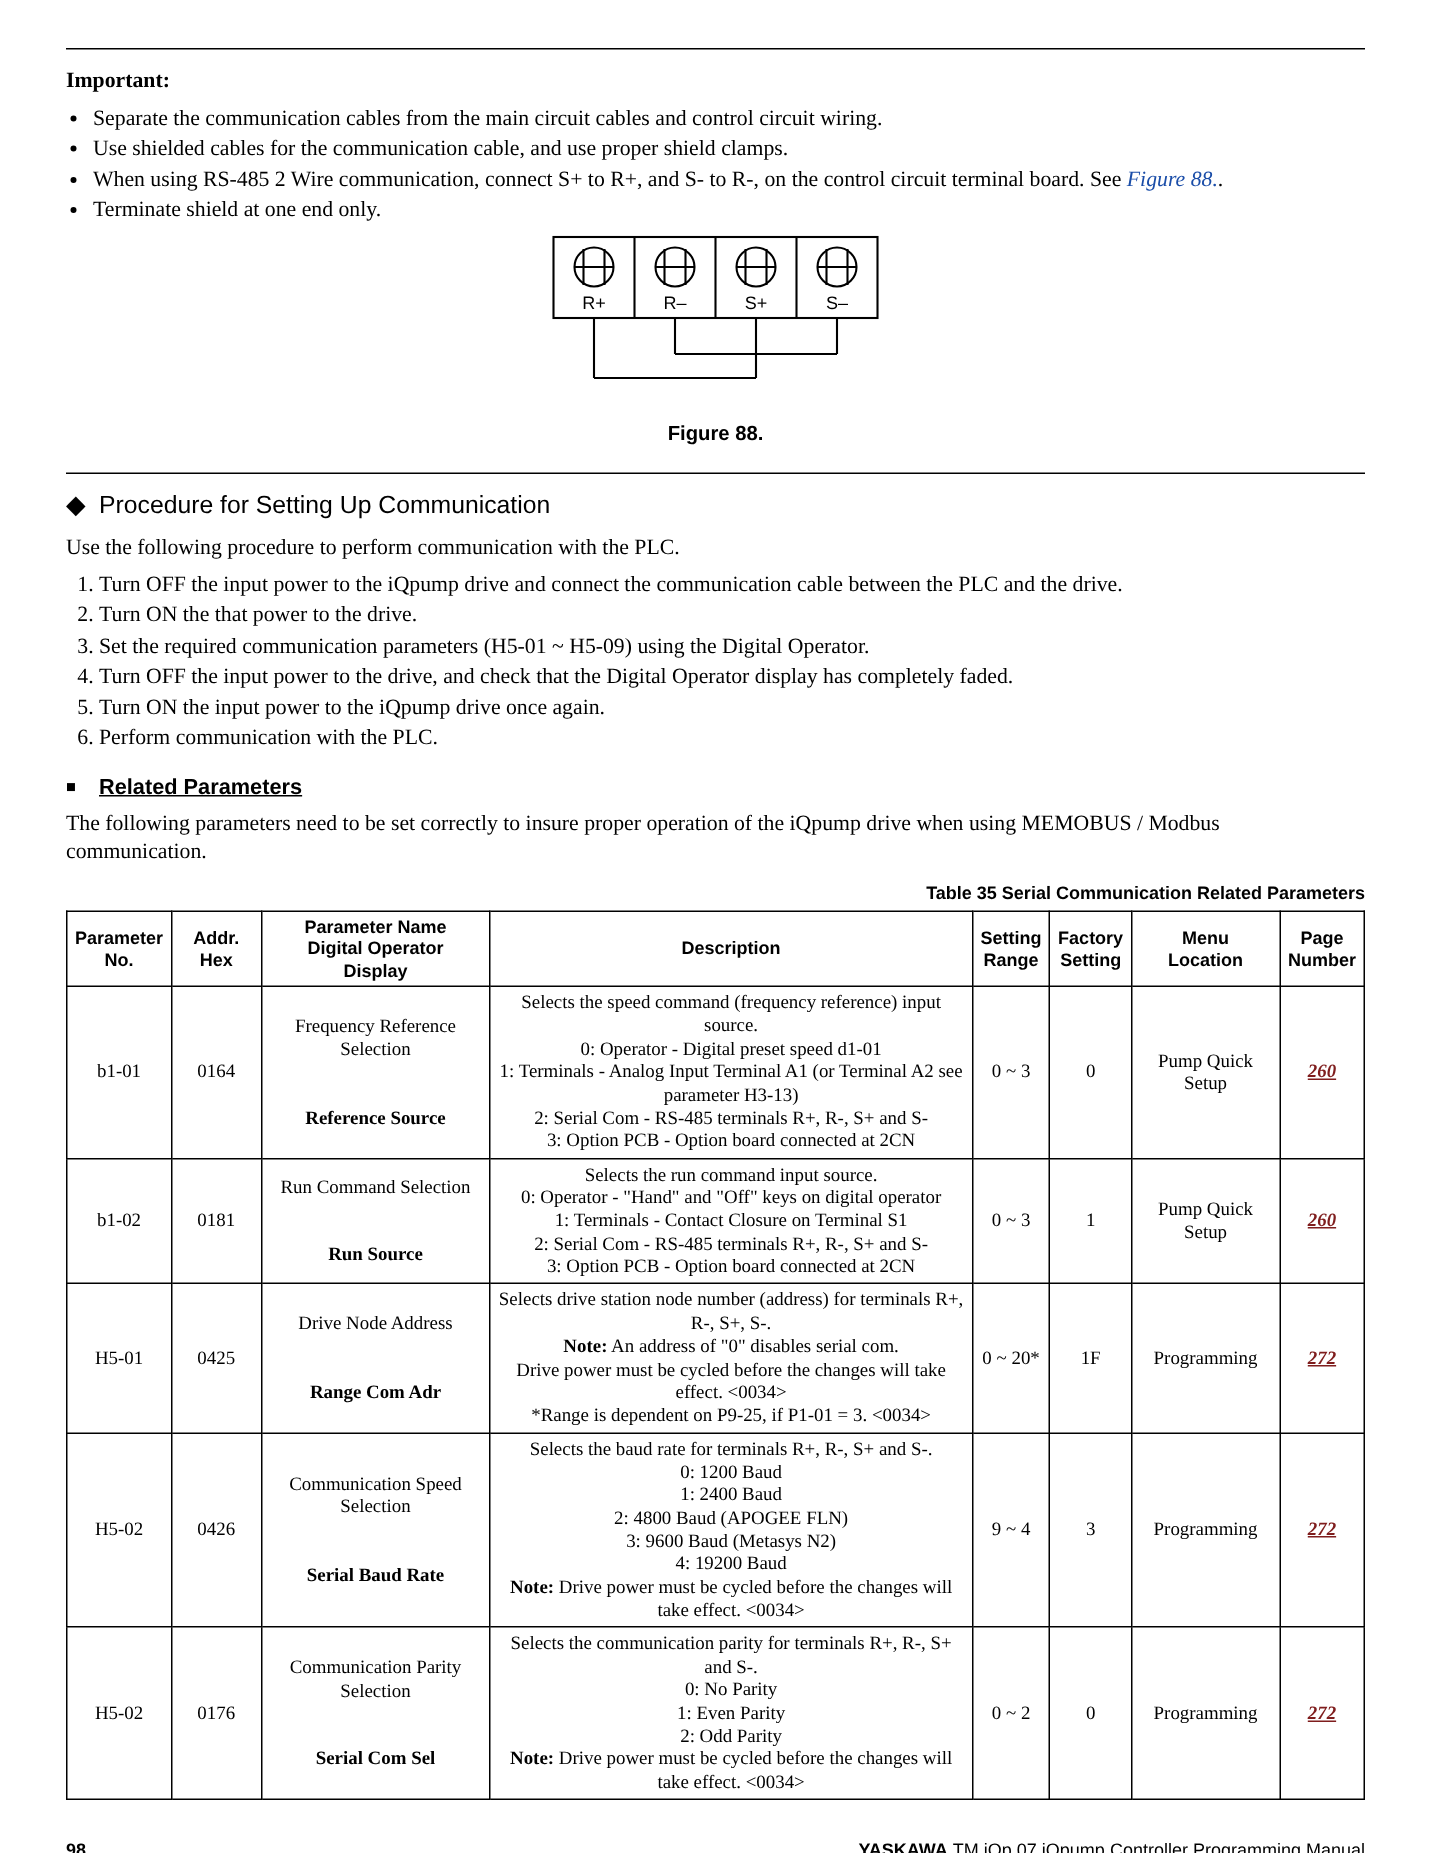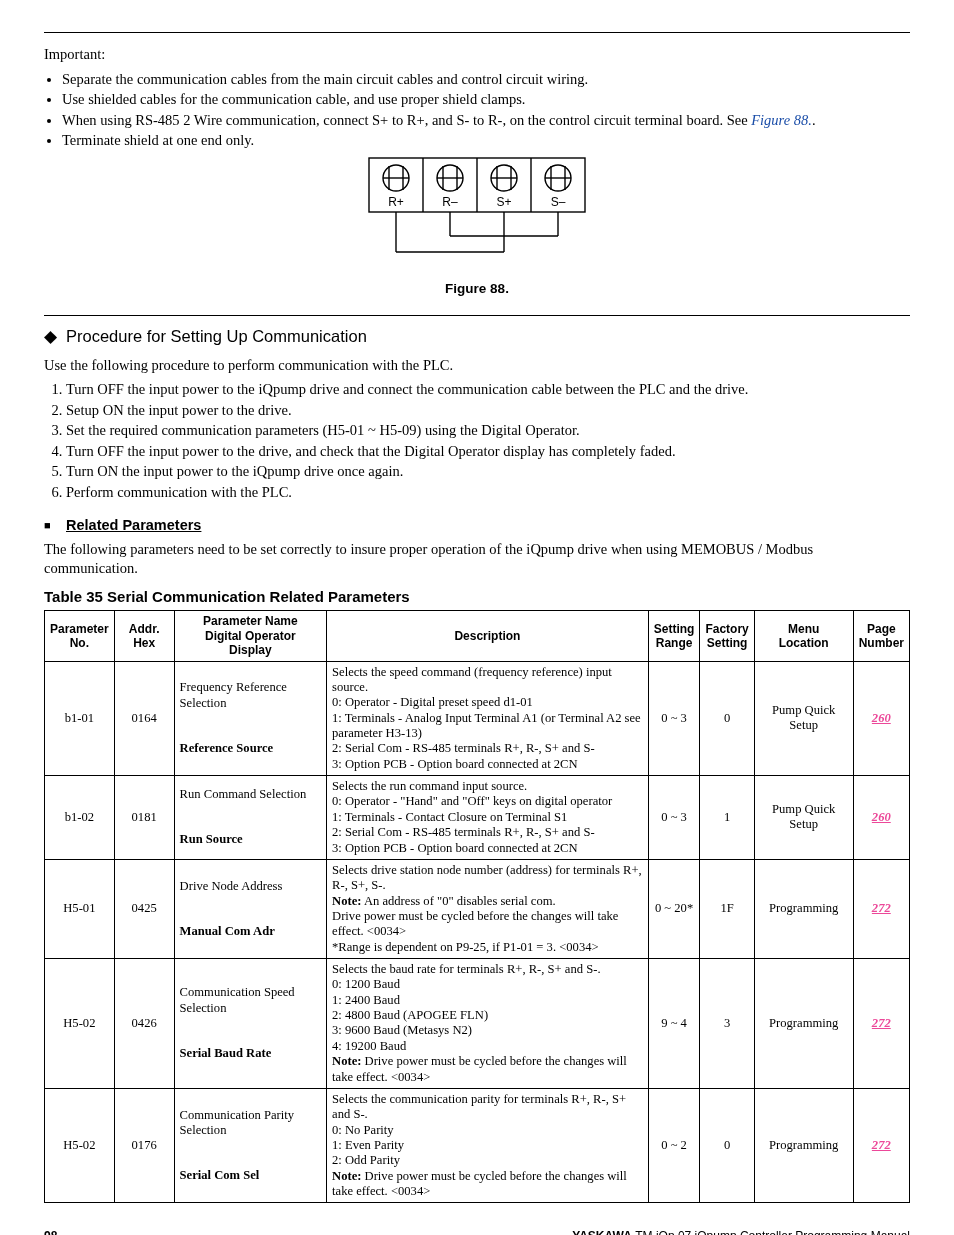--- a/index.html
+++ b/index.html
@@ -6,21 +6,21 @@
     font-family:"Times New Roman",Times,serif;
     background:#fff;
     color:#000;
     margin:0;
     padding:32px 44px 20px;
     font-size:14.5px;
     line-height:1.28;
   }
   .top-rule{border-top:1.5px solid #000;margin:0 0 12px 0;}
   .mid-rule{border-top:1.5px solid #000;margin:18px 0 10px 0;}
-  .imp-head{font-weight:normal;margin:0 0 6px 0;}
+  .imp-head{font-weight:bold;margin:0 0 6px 0;}
   ul.bullets{margin:0 0 6px 18px;padding:0;}
   ul.bullets li{margin:0 0 2px 0;padding-left:0;}
   a.link{color:#1a4da8;font-style:italic;text-decoration:none;}
   .fig-wrap{text-align:center;margin:6px auto 2px auto;}
   svg.diagram{display:block;margin:0 auto 4px auto;}
   .fig-cap{font-weight:bold;font-family:Arial,Helvetica,sans-serif;font-size:13.5px;margin-top:2px;}
   h2.sec{
     font-family:Arial,Helvetica,sans-serif;
     font-size:16.5px;
     font-weight:normal;
@@ -34,33 +34,34 @@
     margin:14px 0 6px 0;
     text-decoration:underline;
   }
   h3.sub .square{font-size:11px;display:inline-block;width:22px;vertical-align:1px;}
   p.body{margin:4px 0 6px 0;}
   ol.steps{margin:2px 0 2px 20px;padding:0;}
   ol.steps li{margin:0 0 2px 2px;}
   .tbl-cap{
     font-family:Arial,Helvetica,sans-serif;
     font-weight:bold;
-    text-align:left;
-    font-size:15px;
+    text-align:right;
+    font-size:12px;
     margin:10px 0 4px 0;
   }
   table.params{
     border-collapse:collapse;
     width:100%;
     font-size:12.6px;
   }
   table.params th, table.params td{
     border:1px solid #000;
     padding:3px 5px;
     vertical-align:middle;
+    text-align:center;
   }
   table.params th{
     font-family:Arial,Helvetica,sans-serif;
     font-weight:bold;
     background:#fff;
     text-align:center;
     font-size:12px;
     line-height:1.2;
   }
   table.params td{line-height:1.22;}
@@ -69,21 +70,21 @@
   .desc b{font-weight:bold;}
   .footer{
     display:flex;
     justify-content:space-between;
     margin-top:26px;
     font-size:12px;
   }
   .footer .left{font-weight:bold;font-family:Arial,Helvetica,sans-serif;}
   .footer .right{font-family:Arial,Helvetica,sans-serif;}
   .footer .right .brand{font-weight:bold;}
-  .page-link{color:#ec4899;font-style:italic;font-weight:bold;}
+  .page-link{color:#7f1d1d;font-style:italic;font-weight:bold;}
 </style>
 </head>
 <body>
 
 <div class="top-rule"></div>
 
 <p class="imp-head">Important:</p>
 <ul class="bullets" id="imp-bullets">
     <li>Separate the communication cables from the main circuit cables and control circuit wiring.</li>
     <li>Use shielded cables for the communication cable, and use proper shield clamps.</li>
@@ -142,21 +143,21 @@
 </div>
 
 <div class="mid-rule"></div>
 
 <h2 class="sec">
   <span class="diamond">◆</span><span>Procedure for Setting Up Communication</span>
 </h2>
 <p class="body">Use the following procedure to perform communication with the PLC.</p>
 <ol class="steps" id="steps-list">
     <li>Turn OFF the input power to the iQpump drive and connect the communication cable between the PLC and the drive.</li>
-    <li>Setup ON the input power to the drive.</li>
+    <li>Turn ON the that power to the drive.</li>
     <li>Set the required communication parameters (H5-01 ~ H5-09) using the Digital Operator.</li>
     <li>Turn OFF the input power to the drive, and check that the Digital Operator display has completely faded.</li>
     <li>Turn ON the input power to the iQpump drive once again.</li>
     <li>Perform communication with the PLC.</li>
   </ol>
 
 <h3 class="sub">
   <span class="square">■</span><span>Related Parameters</span>
 </h3>
 <p class="body">The following parameters need to be set correctly to insure proper operation of the iQpump drive when using MEMOBUS / Modbus communication.</p>
@@ -193,21 +194,21 @@
         <td>Run Command Selection<span class="pn-disp">Run Source</span></td>
         <td class="desc">Selects the run command input source.<br>0: Operator - "Hand" and "Off" keys on digital operator<br>1: Terminals - Contact Closure on Terminal S1<br>2: Serial Com - RS-485 terminals R+, R-, S+ and S-<br>3: Option PCB - Option board connected at 2CN</td>
         <td class="c">0 ~ 3</td>
         <td class="c">1</td>
         <td class="c">Pump Quick Setup</td>
         <td class="c"><a href="#" class="page-link">260</a></td>
       </tr>
       <tr>
         <td class="c">H5-01</td>
         <td class="c">0425</td>
-        <td>Drive Node Address<span class="pn-disp">Manual Com Adr</span></td>
+        <td>Drive Node Address<span class="pn-disp">Range Com Adr</span></td>
         <td class="desc">Selects drive station node number (address) for terminals R+, R-, S+, S-.<br><b>Note:</b> An address of "0" disables serial com.<br>Drive power must be cycled before the changes will take effect. &lt;0034&gt;<br>*Range is dependent on P9-25, if P1-01 = 3. &lt;0034&gt;</td>
         <td class="c">0 ~ 20*</td>
         <td class="c">1F</td>
         <td class="c">Programming</td>
         <td class="c"><a href="#" class="page-link">272</a></td>
       </tr>
       <tr>
         <td class="c">H5-02</td>
         <td class="c">0426</td>
         <td>Communication Speed Selection<span class="pn-disp">Serial Baud Rate</span></td>

